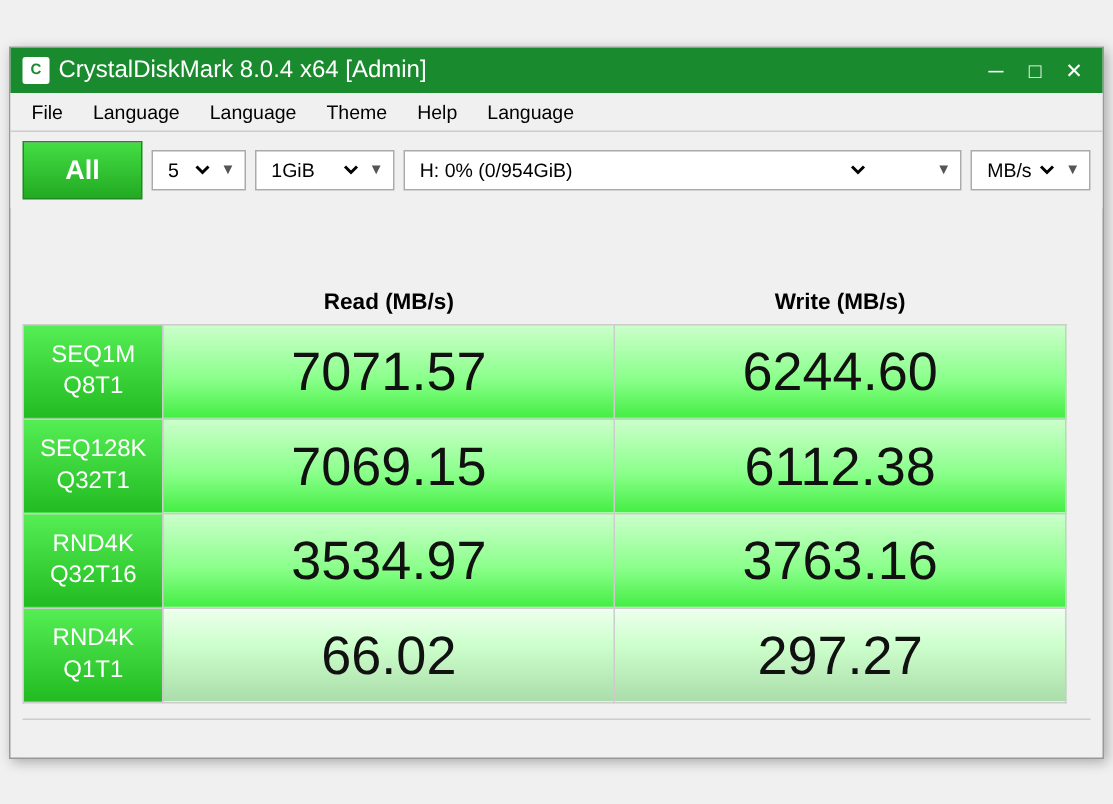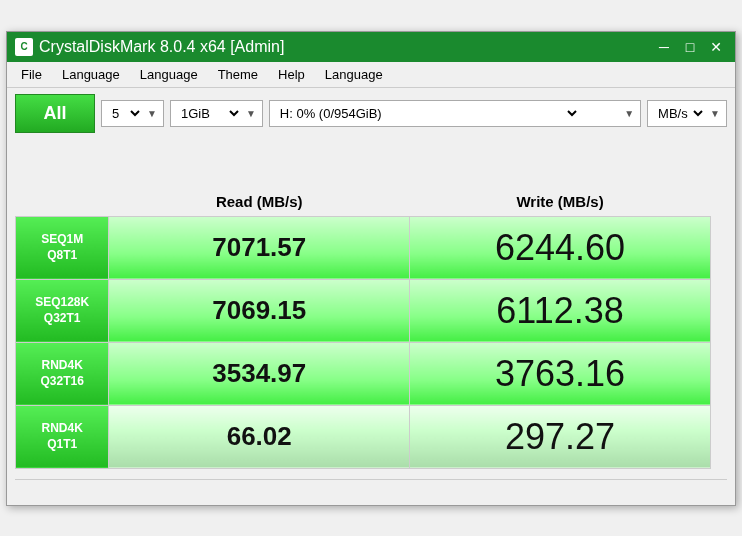--- a/index.html
+++ b/index.html
@@ -125,31 +125,31 @@
       background: #f0f0f0;
     }
     .results-table td {
       border: 1px solid #ccc;
       text-align: center;
       vertical-align: middle;
     }
     .row-label {
       background: linear-gradient(180deg, #55ee55, #22bb22);
       color: white;
-      font-size: 12px;
-      font-weight: bold;
+      font-size: 16px;
+      font-weight: normal;
       padding: 6px 4px;
       width: 90px;
       text-align: center;
       line-height: 1.3;
     }
     .read-cell {
       background: linear-gradient(180deg, #ccffcc 0%, #88ff88 60%, #44ee44 100%);
-      font-size: 26px;
-      font-weight: bold;
+      font-size: 36px;
+      font-weight: normal;
       color: #111;
       padding: 10px 20px;
       width: 290px;
     }
     .write-cell {
       background: linear-gradient(180deg, #ccffcc 0%, #88ff88 60%, #44ee44 100%);
       font-size: 36px;
       font-weight: normal;
       color: #111;
       padding: 10px 20px;

